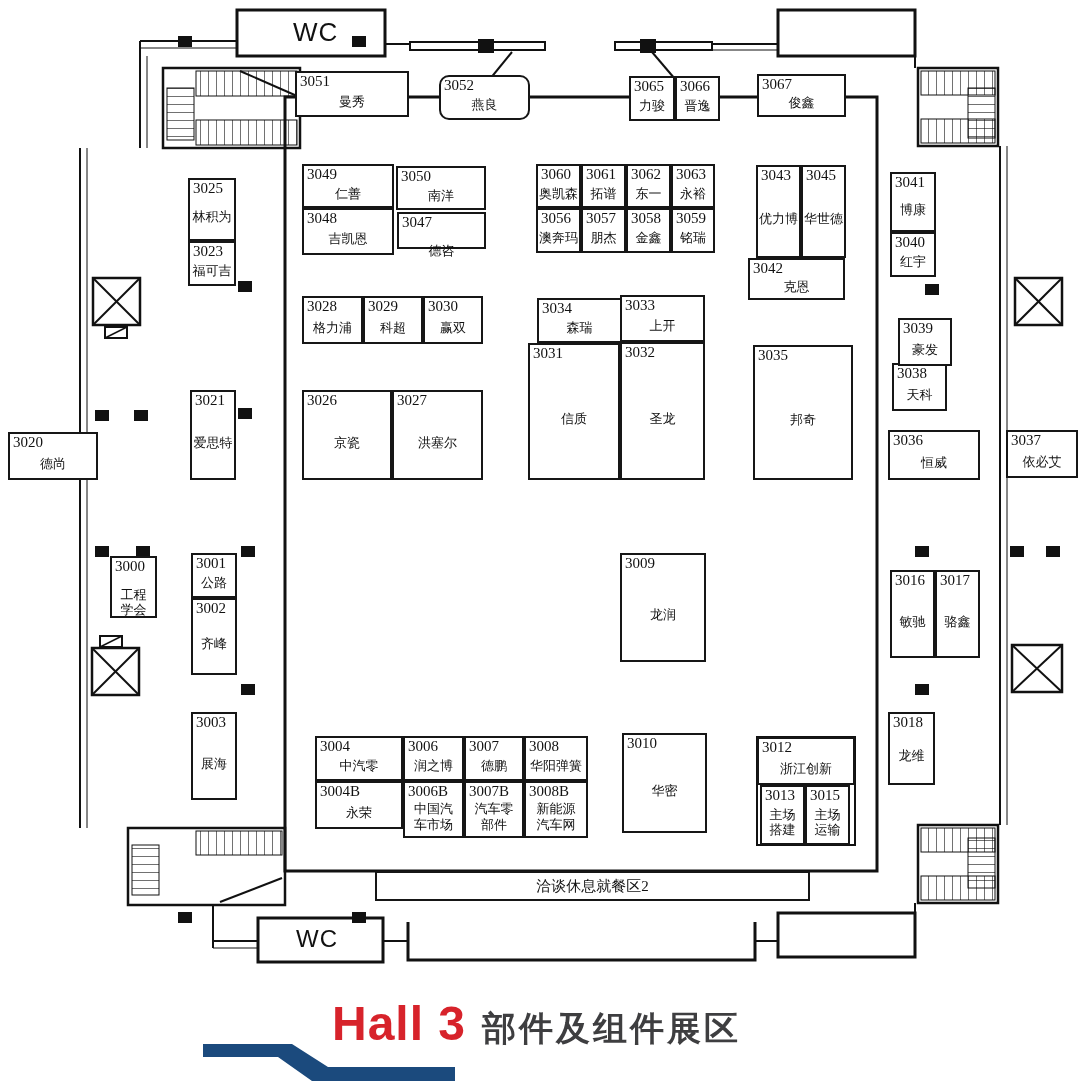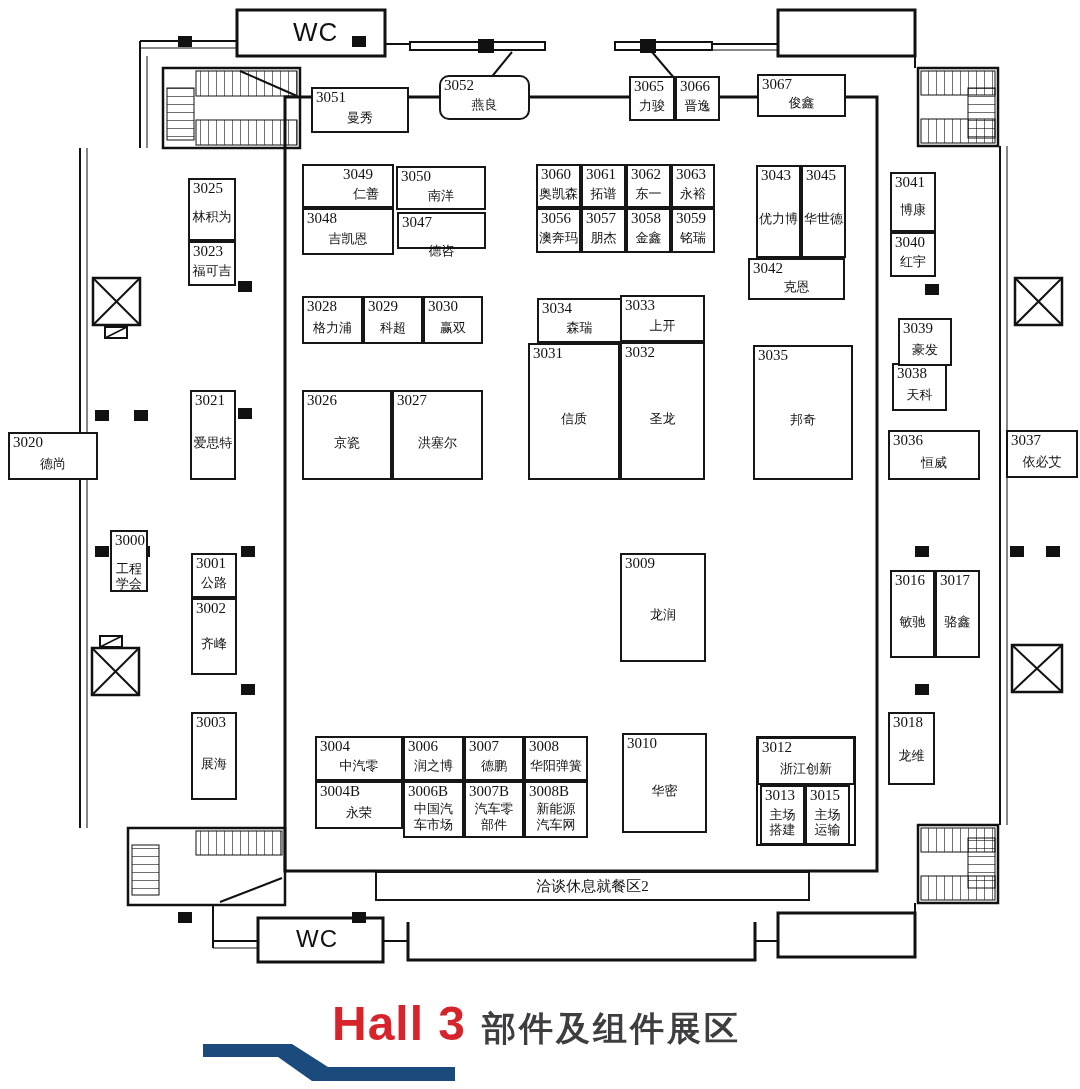--- a/index.html
+++ b/index.html
@@ -145,41 +145,41 @@
       <rect x="538" y="890" width="14" height="11"></rect>
       <rect x="698" y="890" width="14" height="11"></rect>
       <rect x="178" y="912" width="14" height="11"></rect>
       <rect x="352" y="912" width="14" height="11"></rect>
     </g>
 
     <rect x="757" y="737" width="98" height="108" fill="none" stroke="#111" stroke-width="2"></rect>
   </svg>
 
   <div class="booth-layer">
-      <div class="booth" style="left: 311px; top: 71px; width: 98px; height: 46px; margin-top: 16px;">
+      <div class="booth" style="left: 295px; top: 71px; width: 114px; height: 46px;">
         <div class="b-id">3051</div>
         <div class="b-name">曼秀</div>
       </div>
       <div class="booth" style="left: 439px; top: 75px; width: 91px; height: 45px; border-radius: 10px;">
         <div class="b-id">3052</div>
         <div class="b-name">燕良</div>
       </div>
       <div class="booth" style="left: 629px; top: 76px; width: 46px; height: 45px;">
         <div class="b-id">3065</div>
         <div class="b-name">力骏</div>
       </div>
       <div class="booth" style="left: 675px; top: 76px; width: 45px; height: 45px;">
         <div class="b-id">3066</div>
         <div class="b-name">晋逸</div>
       </div>
       <div class="booth" style="left: 757px; top: 74px; width: 89px; height: 43px;">
         <div class="b-id">3067</div>
         <div class="b-name">俊鑫</div>
       </div>
-      <div class="booth" style="left: 302px; top: 164px; width: 92px; height: 44px; padding-left: 36px;">
+      <div class="booth" style="left: 302px; top: 164px; width: 92px; height: 44px;">
         <div class="b-id">3049</div>
         <div class="b-name">仁善</div>
       </div>
       <div class="booth" style="left: 396px; top: 166px; width: 90px; height: 44px;">
         <div class="b-id">3050</div>
         <div class="b-name">南洋</div>
       </div>
       <div class="booth" style="left: 302px; top: 208px; width: 92px; height: 47px;">
         <div class="b-id">3048</div>
         <div class="b-name">吉凯恩</div>
@@ -305,21 +305,21 @@
         <div class="b-name">豪发</div>
       </div>
       <div class="booth" style="left: 888px; top: 430px; width: 92px; height: 50px;">
         <div class="b-id">3036</div>
         <div class="b-name">恒威</div>
       </div>
       <div class="booth" style="left: 1006px; top: 430px; width: 72px; height: 48px;">
         <div class="b-id">3037</div>
         <div class="b-name">依必艾</div>
       </div>
-      <div class="booth" style="left: 110px; top: 530px; width: 38px; height: 62px; gap: 12px;">
+      <div class="booth" style="left: 110px; top: 556px; width: 47px; height: 62px; gap: 12px;">
         <div class="b-id">3000</div>
         <div class="b-name">工程
 学会</div>
       </div>
       <div class="booth" style="left: 191px; top: 553px; width: 46px; height: 45px;">
         <div class="b-id">3001</div>
         <div class="b-name">公路</div>
       </div>
       <div class="booth" style="left: 191px; top: 598px; width: 46px; height: 77px;">
         <div class="b-id">3002</div>

